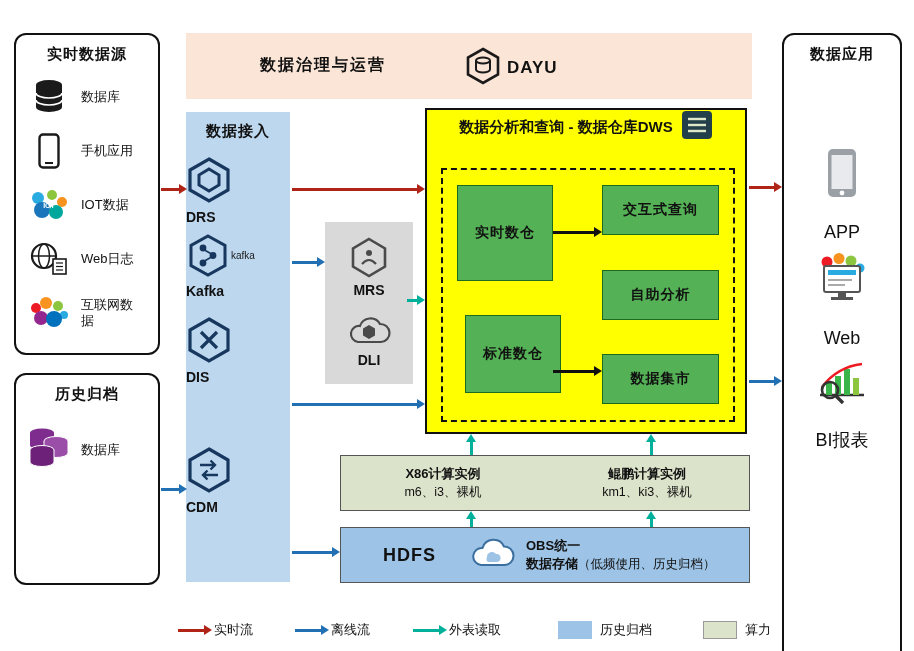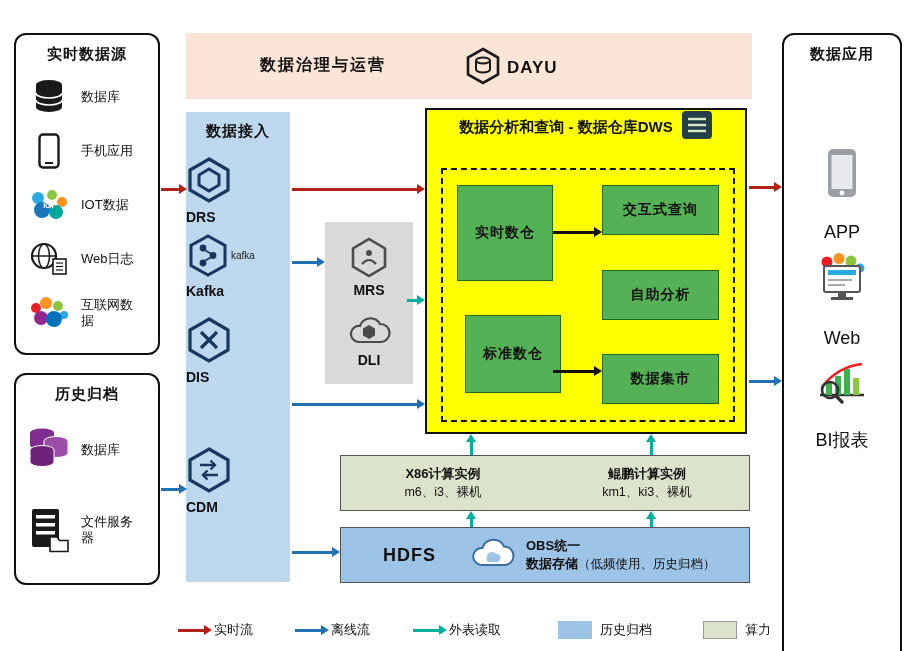--- a/index.html
+++ b/index.html
@@ -149,32 +149,20 @@
                 <path d="M3 7 v12 a12 4.5 0 0 0 24 0 V7" fill="#7e2c8e"></path>
                 <ellipse cx="29" cy="15" rx="12" ry="4.5" fill="#9b4ea8" stroke="#ffffff" stroke-width="1"></ellipse>
                 <path d="M17 15 v12 a12 4.5 0 0 0 24 0 V15" fill="#9b4ea8" stroke="#ffffff" stroke-width="1"></path>
                 <ellipse cx="15" cy="24" rx="12" ry="4.5" fill="#6d2178" stroke="#ffffff" stroke-width="1"></ellipse>
                 <path d="M3 24 v12 a12 4.5 0 0 0 24 0 V24" fill="#6d2178" stroke="#ffffff" stroke-width="1"></path>
               </g>
             </svg>
         </span>
         <span class="src-lbl">数据库</span>
       </div>
-      <div class="src-row tall">
-        <span class="icn">
-          <svg width="40" height="46" viewBox="0 0 40 46">
-              <rect x="3" y="2" width="27" height="38" rx="2" fill="#1a1a1a"></rect>
-              <rect x="7" y="8" width="19" height="3.5" fill="#ffffff"></rect>
-              <rect x="7" y="16" width="19" height="3.5" fill="#ffffff"></rect>
-              <rect x="7" y="24" width="19" height="3.5" fill="#ffffff"></rect>
-              <path d="M21 30 h7 l2.5 3.5 h8.5 v11 h-18 z" fill="#ffffff" stroke="#1a1a1a" stroke-width="1.6"></path>
-            </svg>
-        </span>
-        <span class="src-lbl" style="width:52px;">文件服务器</span>
-      </div>
     </div>
   </div>
 
   <div class="gov-bar">
     <div class="gov-title">数据治理与运营</div>
     <div class="gov-logo">
       <span>
         <svg width="36" height="38" viewBox="0 0 36 38">
             <polygon points="18,2 33,10.5 33,27.5 18,36 3,27.5 3,10.5" fill="none" stroke="#1a1a1a" stroke-width="2.6"></polygon>
             <ellipse cx="18" cy="13.5" rx="7" ry="3" fill="none" stroke="#1a1a1a" stroke-width="2"></ellipse>

